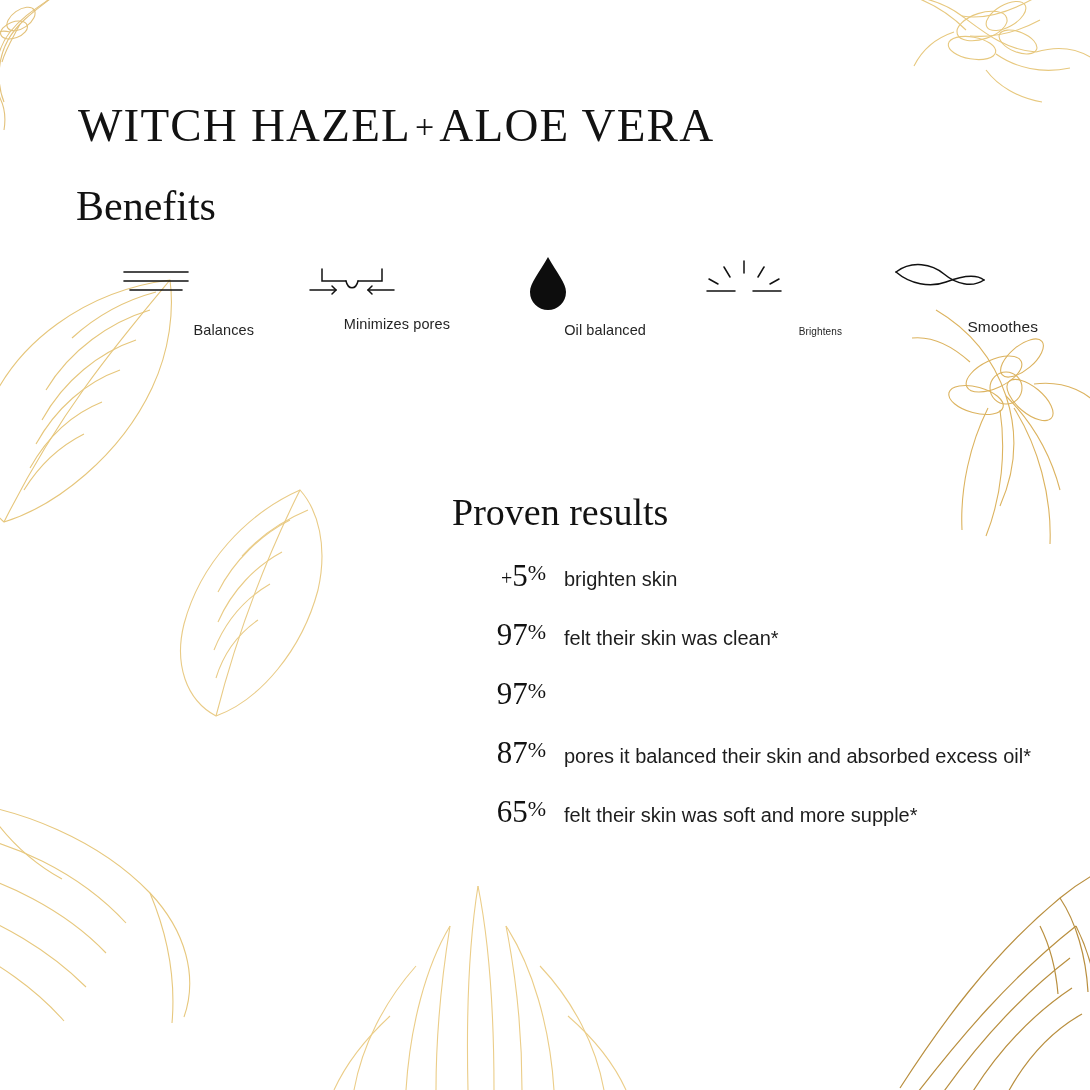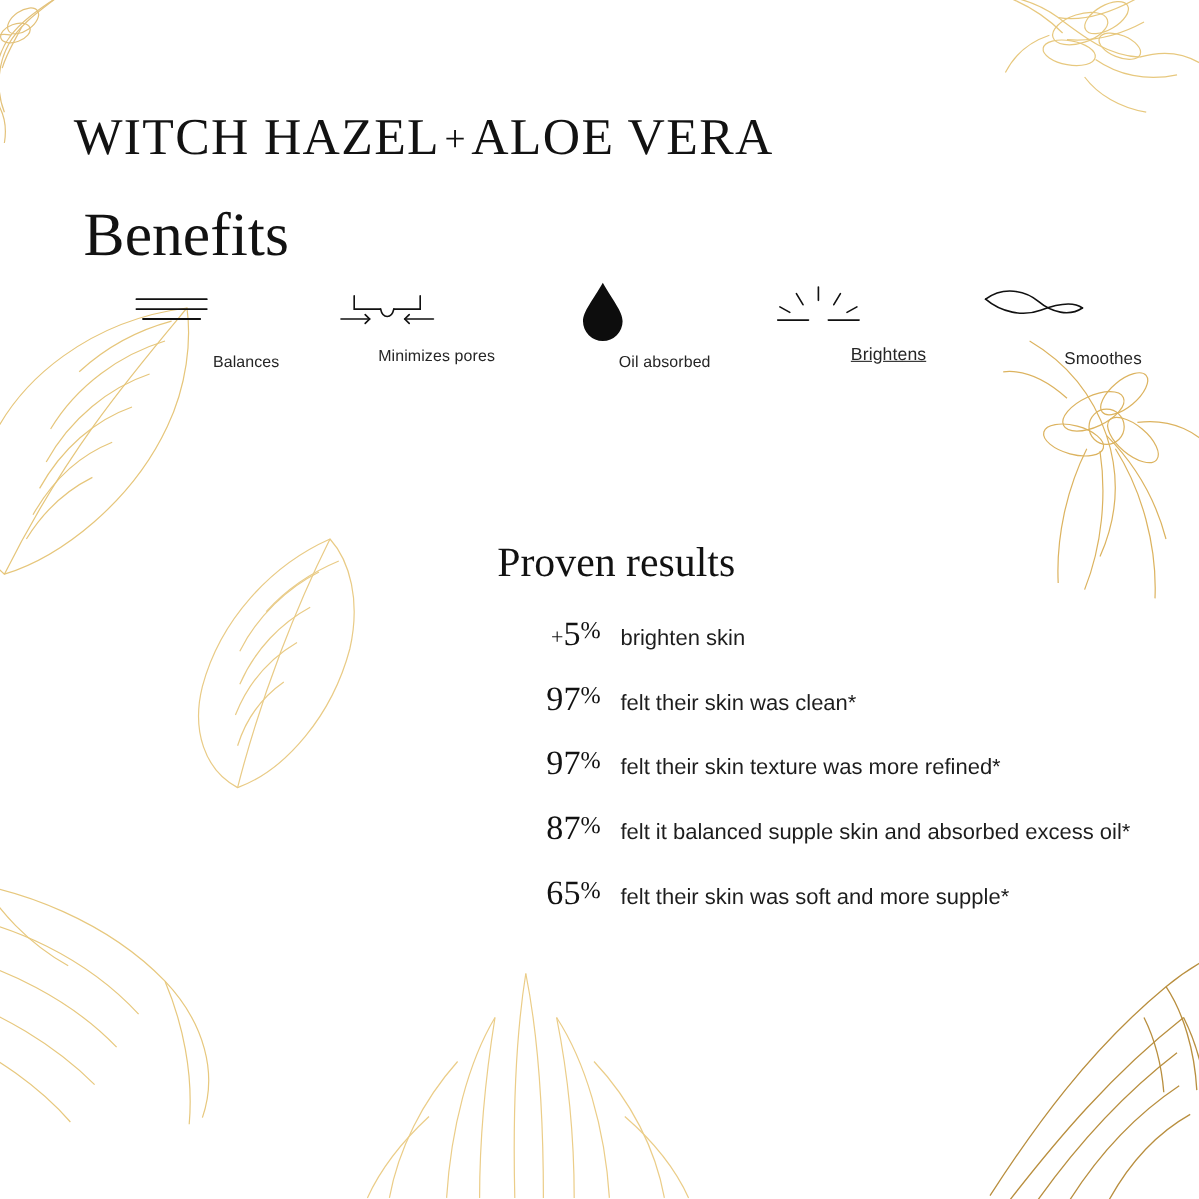--- a/index.html
+++ b/index.html
@@ -32,40 +32,40 @@
   .bot-aloeR{ bottom: -10px; right: -30px;}
 
   
   .content {
     position: relative;
     z-index: 2;
   }
 
   .title {
     position: absolute;
-    left: 67px;
+    left: 78px;
     top: 98px;
     font-family: "Liberation Serif", serif;
     font-size: 47px;
     letter-spacing: 1.2px;
     color: #121212;
     white-space: nowrap;
   }
   .title .plus {
     font-size: 34px;
     vertical-align: 3px;
     padding: 0 4px;
   }
 
   .subtitle {
     position: absolute;
     left: 76px;
     top: 182px;
     font-family: "Liberation Serif", serif;
-    font-size: 56px;
+    font-size: 42px;
     color: #121212;
   }
 
   
   .benefits {
     position: absolute;
     left: 58px;
     top: 252px;
     width: 980px;
     display: flex;
@@ -84,21 +84,21 @@
   }
   .benefit .blabel {
     font-size: 14.5px;
     color: #252525;
     letter-spacing: .1px;
     margin-top: 2px;
     white-space: nowrap;
   }
   .benefit.b1 .blabel { margin-top: 8px; }
   .benefit.b4 .blabel { margin-top: 8px; }
-  .benefit.b5 .blabel { margin-top: 0px; font-size: 16px; text-decoration: underline; }
+  .benefit.b5 .blabel { margin-top: 12px; font-size: 10px; }
   .benefit.b6 .blabel { margin-top: 4px; font-size: 15.5px; }
 
   
   .proven-title {
     position: absolute;
     left: 452px;
     top: 490px;
     font-family: "Liberation Serif", serif;
     font-size: 38px;
     color: #121212;
@@ -282,21 +282,21 @@
       <div class="blabel">Minimizes pores</div>
     </div>
 
 
     <div class="benefit b4">
       <div class="icon">
         <svg width="52" height="58" viewBox="0 0 52 58" fill="#0d0d0d">
           <path d="M26 3 C17 19 8 29 8 38 a18 18 0 0 0 36 0 C44 29 35 19 26 3Z"></path>
         </svg>
       </div>
-      <div class="blabel">Oil absorbed</div>
+      <div class="blabel">Oil balanced</div>
     </div>
 
     <div class="benefit b5">
       <div class="icon">
         <svg width="90" height="52" viewBox="0 0 90 52" fill="none" stroke="#111" stroke-width="1.5" stroke-linecap="round">
           <path d="M45 4 V16"></path>
           <path d="M25 10 L31 20"></path>
           <path d="M65 10 L59 20"></path>
           <path d="M10 22 L19 27"></path>
           <path d="M80 22 L71 27"></path>
@@ -328,26 +328,25 @@
       <div class="result-txt">brighten skin</div>
     </div>
 
     <div class="result-row">
       <div class="result-val"><span class="pre"></span><span>97</span><span class="pc">%</span></div>
       <div class="result-txt">felt their skin was clean*</div>
     </div>
 
     <div class="result-row">
       <div class="result-val"><span class="pre"></span><span>97</span><span class="pc">%</span></div>
-      <div class="result-txt">felt their skin texture was more refined*</div>
     </div>
 
     <div class="result-row">
       <div class="result-val"><span class="pre"></span><span>87</span><span class="pc">%</span></div>
-      <div class="result-txt">felt it balanced supple skin and absorbed excess oil*</div>
+      <div class="result-txt">pores it balanced their skin and absorbed excess oil*</div>
     </div>
 
     <div class="result-row">
       <div class="result-val"><span class="pre"></span><span>65</span><span class="pc">%</span></div>
       <div class="result-txt">felt their skin was soft and more supple*</div>
     </div>
 
   </div>
 
 </div>

